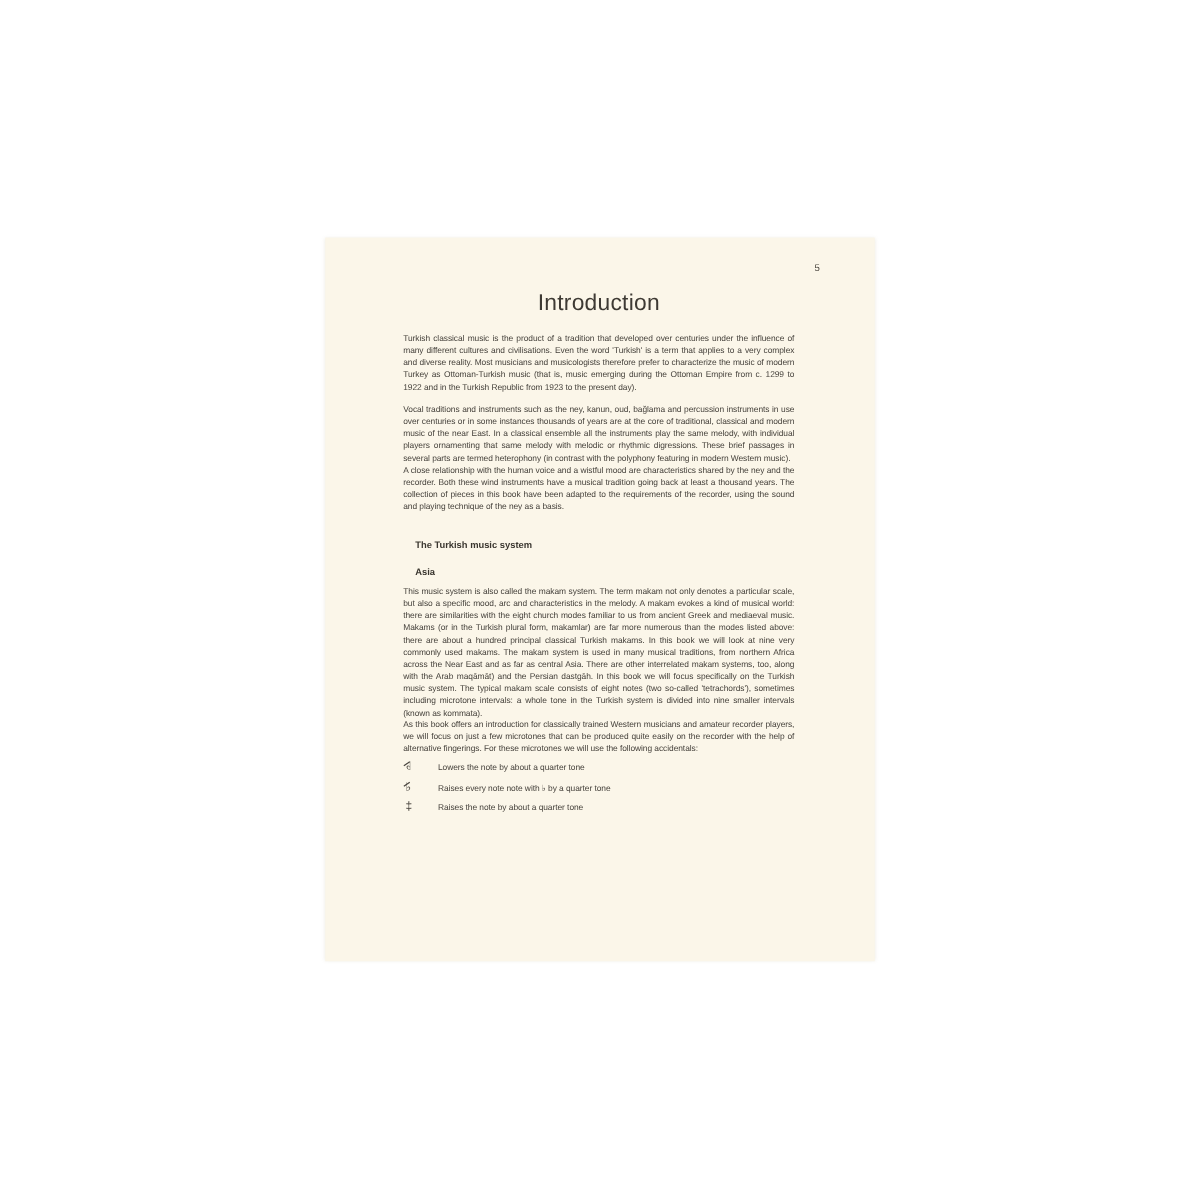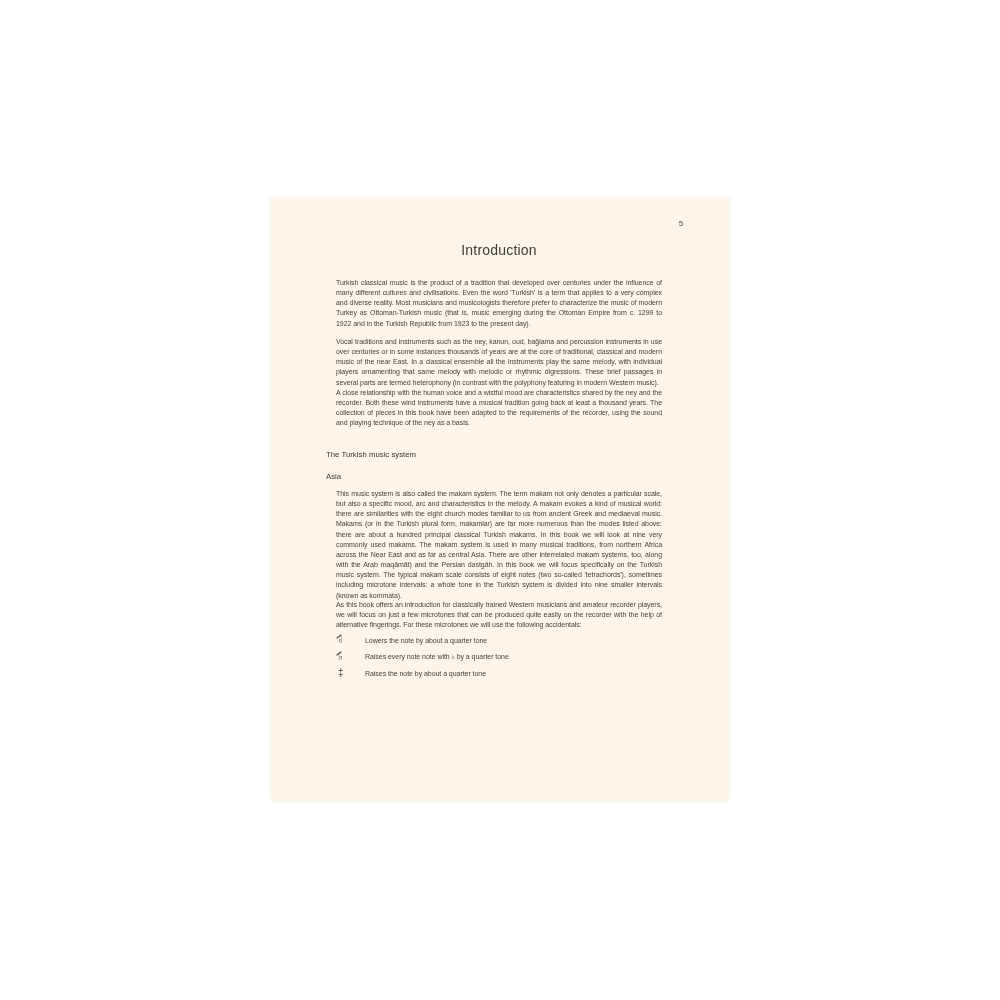--- a/index.html
+++ b/index.html
@@ -27,43 +27,43 @@
     text-align: center;
     font-size: 8px;
     color: #4a463f;
   }
   .page-title {
     position: absolute;
     left: 65px;
     top: 44px;
     width: 326px;
     text-align: center;
-    font-size: 14px;
+    font-size: 19px;
     letter-spacing: 0.2px;
     color: #3e3a34;
   }
   .body-text {
     position: absolute;
     left: 65px;
     width: 326px;
     font-size: 7px;
     line-height: 10.15px;
     letter-spacing: -0.05px;
     text-align: justify;
     color: #46423c;
   }
   .body-text p { margin: 0; }
   .para-1 { top: 80px; }
   .para-23 { top: 139px; }
   .section-heading {
     position: absolute;
-    left: 55px;
+    left: 75px;
     width: 326px;
     font-size: 7.8px;
-    font-weight: normal;
+    font-weight: bold;
     color: #3a362f;
   }
   .heading-turkish { top: 252px; }
   .heading-makam { top: 274px; }
   .para-4 { top: 291px; }
   .para-5 { top: 402px; }
   .accidental-list {
     position: absolute;
     left: 65px;
     top: 434px;

